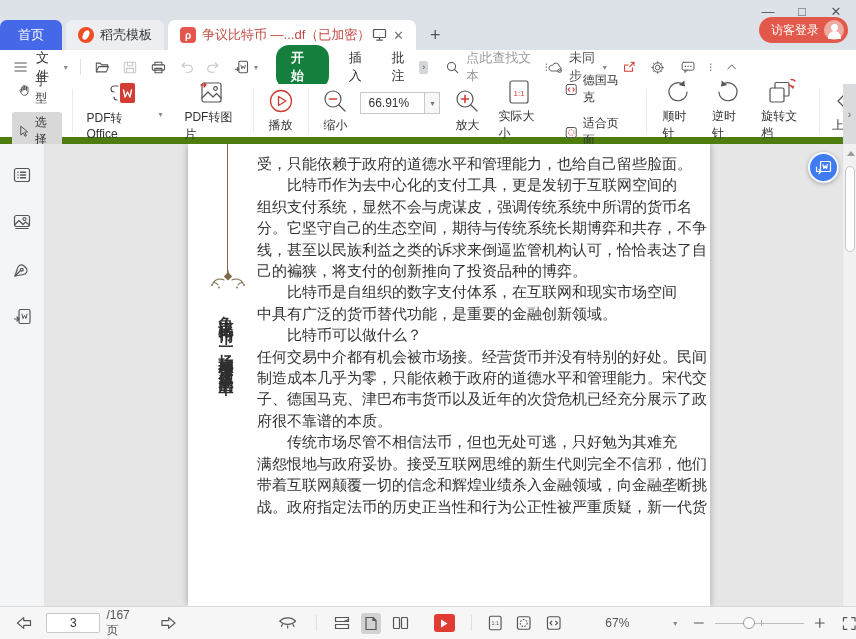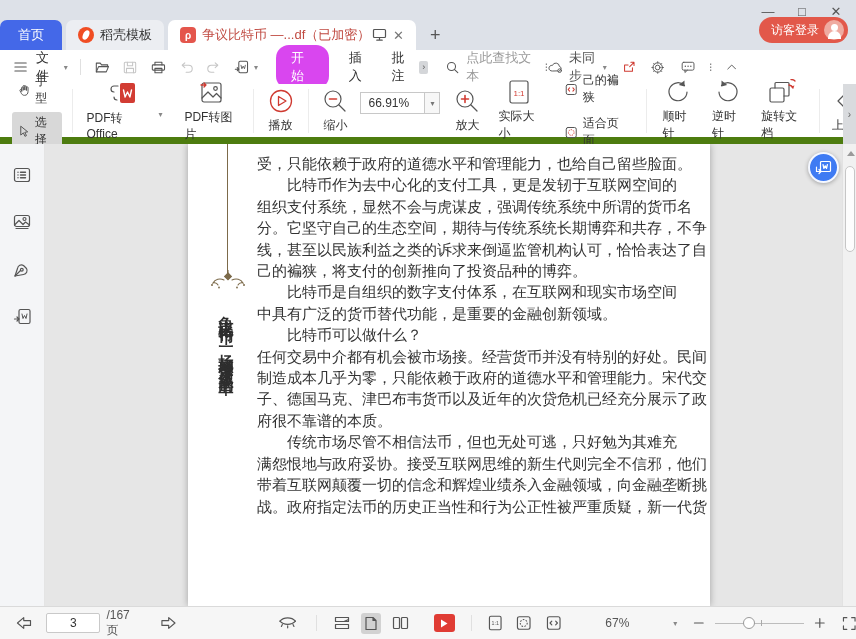--- a/index.html
+++ b/index.html
@@ -32,21 +32,21 @@
            color:#fff; display:flex; align-items:center; padding:0 4px 0 12px; gap:5px; font-size:12px; }
   .avatar { width:20px; height:20px; border-radius:50%; background:#efaba1; position:relative; }
   .avatar:before { content:""; position:absolute; left:6.5px; top:3.5px; width:7px; height:7px; border-radius:50%; background:#fff; }
   .avatar:after { content:""; position:absolute; left:3.5px; top:11px; width:13px; height:8px; border-radius:7px 7px 0 0; background:#fff; }
 
   
   .menubar { position:absolute; left:0; top:50px; width:752px; height:34px; background:#fff;
              display:flex; align-items:center; }
   .mb-item { display:flex; align-items:center; color:#333; }
   .vdiv { width:1px; height:16px; background:#e0e0e0; }
-  .pill-start { background:#d946ef; color:#fff; border-radius:13px; padding:4px 15px; font-size:13px; }
+  .pill-start { background:#15803d; color:#fff; border-radius:13px; padding:4px 15px; font-size:13px;font-weight:bold; }
   .chip { background:#d4d6d9; color:#555; font-size:9px; padding:2px 3px; border-radius:2px; line-height:1; }
   .ghost { color:#9a9a9a; }
   .dots3 { color:#888; font-size:12px; letter-spacing:0; line-height:1; }
 
   
   .toolbar { position:absolute; left:0; top:84px; width:856px; height:60px; background:#fff;
              border-bottom:7px solid #4d7c0f; display:flex; align-items:center; }
   .tdiv { width:1px; height:44px; background:#ececec; }
   .tool-col { display:flex; flex-direction:column; gap:3px; }
   .tool-sm { display:flex; align-items:center; gap:5px; padding:2px 7px; border-radius:3px; font-size:12px; color:#333; }
@@ -343,21 +343,21 @@
   <div class="tool-col" style="margin-left:18px; gap:5px;">
     <div class="tool-sm">
       <svg width="15" height="15" viewBox="0 0 15 15">
         <g class="ic">
             <rect x="1.5" y="1.5" width="12" height="12" rx="2"></rect>
           </g>
         <g class="ic-red">
             <path d="M5.5 5.5 L3.8 7.5 l1.7 2 M9.5 5.5 l1.7 2 -1.7 2"></path>
           </g>
       </svg>
-      <span>己的褊狭</span>
+      <span>德国马克</span>
     </div>
     <div class="tool-sm">
       <svg width="15" height="15" viewBox="0 0 15 15">
         <g class="ic">
             <rect x="1.5" y="1.5" width="12" height="12" rx="2"></rect>
           </g>
         <circle cx="7.5" cy="7.5" r="3.4" fill="none" stroke="#d23c33" stroke-width="1.2" stroke-dasharray="1.6 1.4"></circle>
       </svg>
       <span>适合页面</span>
     </div>

